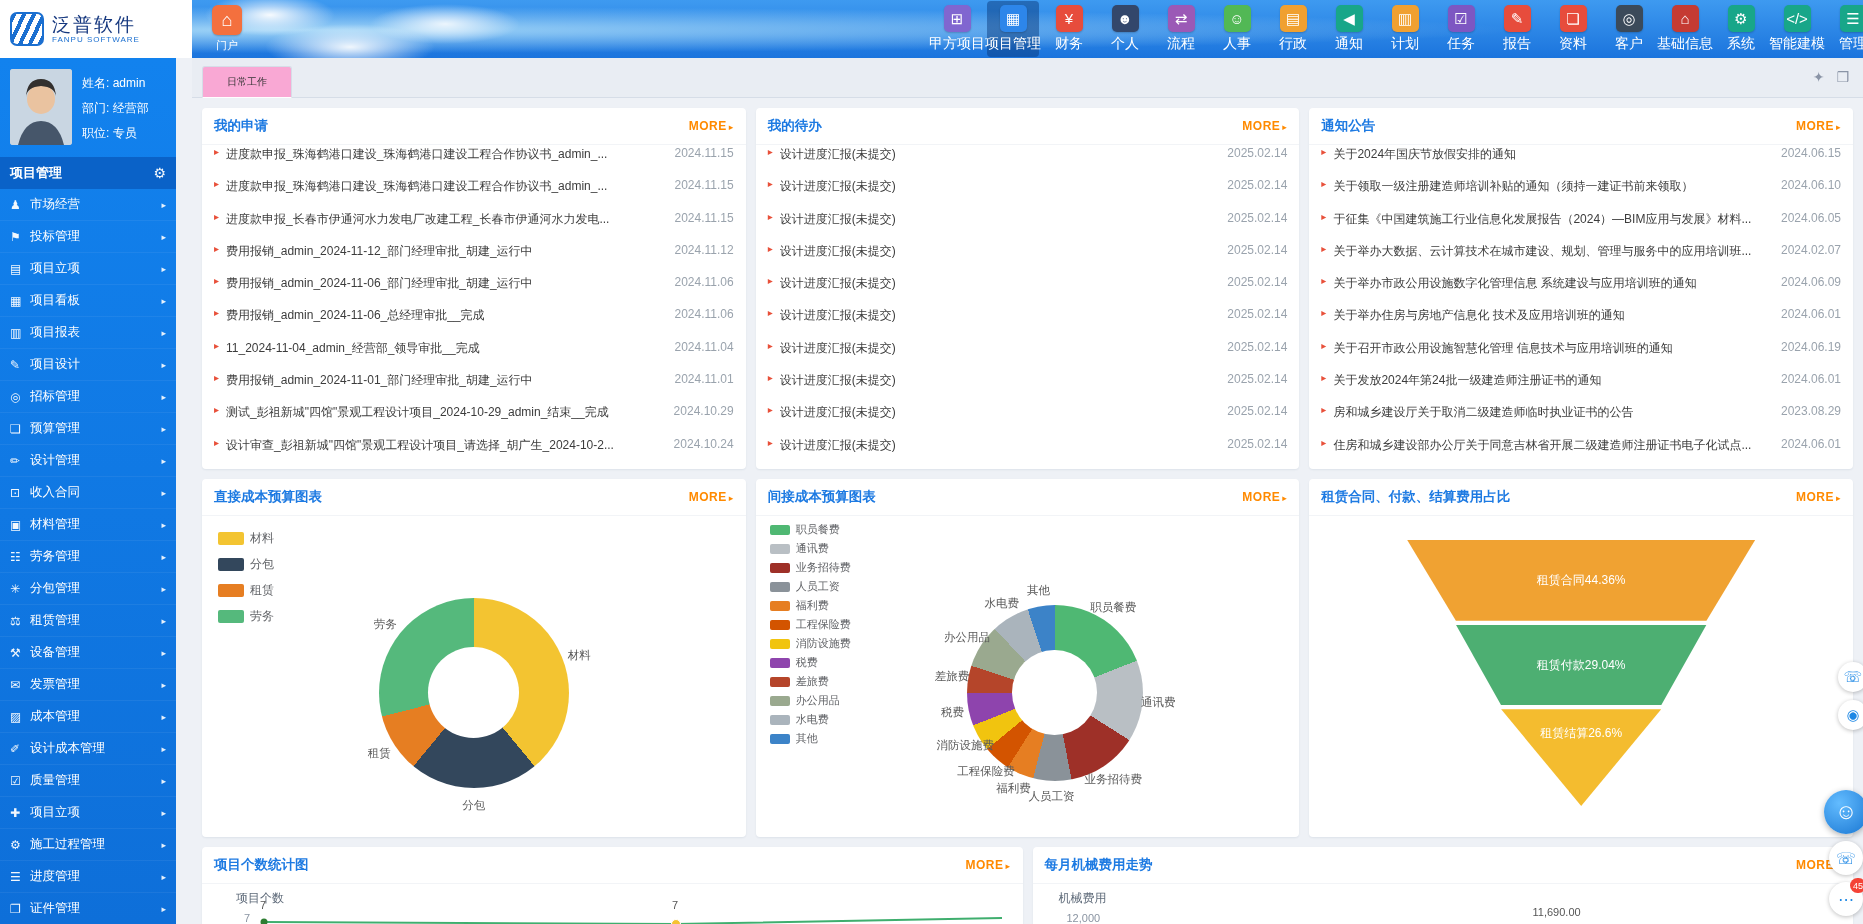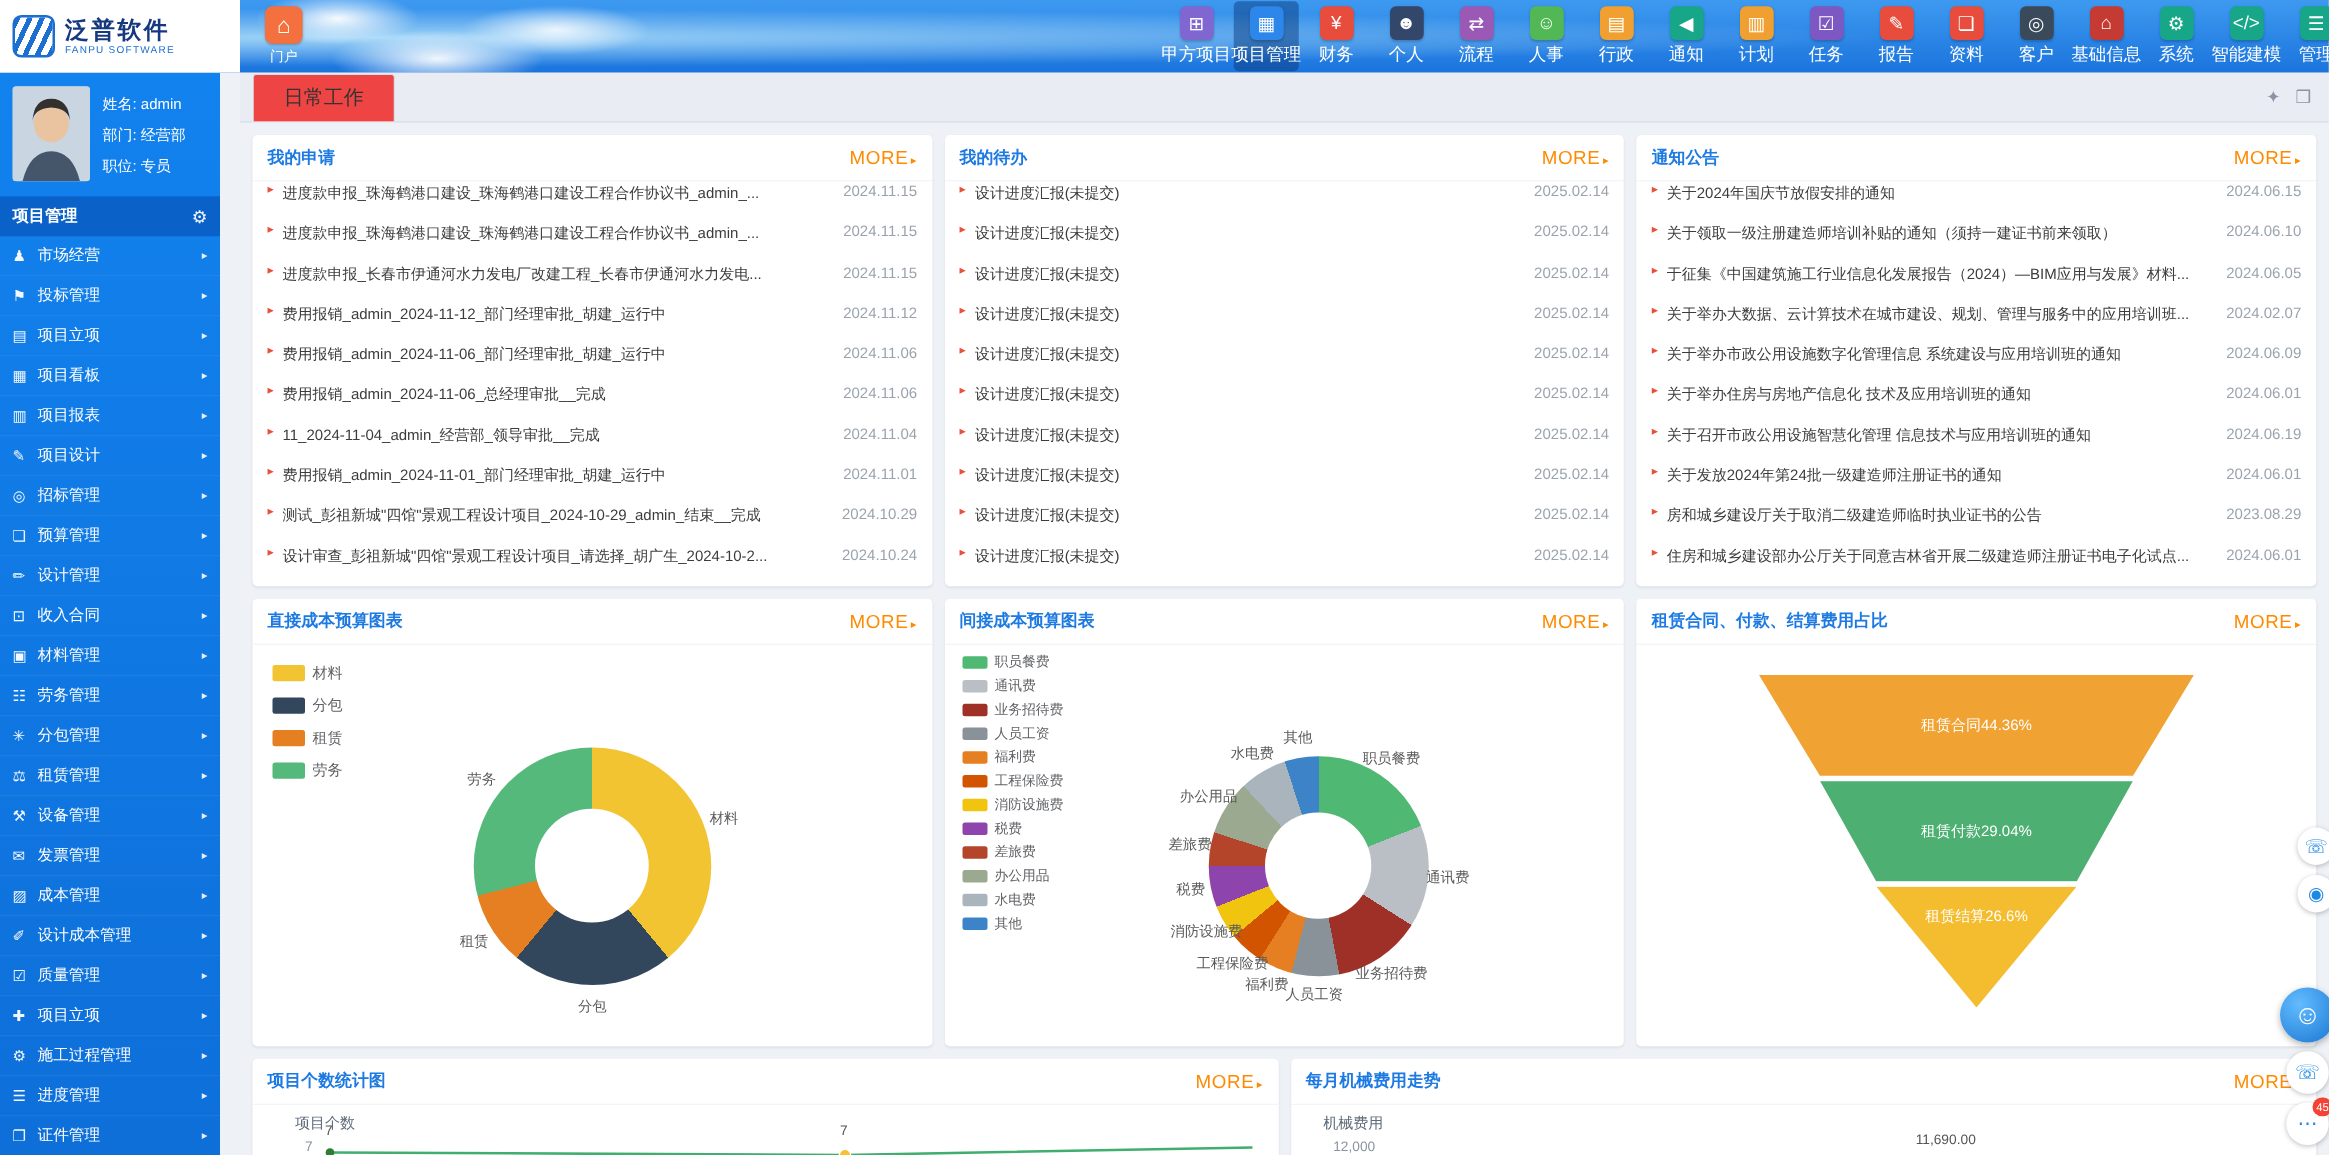--- a/index.html
+++ b/index.html
@@ -9,21 +9,21 @@
   .topbar{position:fixed;left:0;top:0;width:1863px;height:58px;z-index:20;display:flex;align-items:stretch;
     background:
       radial-gradient(closest-side, rgba(255,255,255,.95), rgba(255,255,255,0)) 205px -6px/130px 42px no-repeat,
       radial-gradient(closest-side, rgba(255,255,255,.92), rgba(255,255,255,0)) 265px 24px/170px 46px no-repeat,
       radial-gradient(closest-side, rgba(255,255,255,.85), rgba(255,255,255,0)) 370px 4px/150px 40px no-repeat,
       radial-gradient(ellipse at 300px 30px, #9fd4f7 0%, rgba(159,212,247,0) 55%) 0 0/100% 100% no-repeat,
       linear-gradient(180deg,#3e9af0,#1b74dd);}
   .logo-area{width:192px;flex:none;background:#fff;display:flex;align-items:center;gap:8px;padding:0 10px}
   .logo-mark{width:34px;height:34px;border-radius:7px;border:2px solid #1b6fd0;flex:none;
     background:repeating-linear-gradient(115deg,#1b6fd0 0 4px,#fff 4px 9px)}
-  .logo-cn{font-size:19px;font-weight:bold;color:#16387f;letter-spacing:2px;line-height:20px}
+  .logo-cn{font-size:19px;font-weight:normal;color:#16387f;letter-spacing:2px;line-height:20px}
   .logo-en{font-size:8px;color:#1b6fd0;letter-spacing:1px}
   .portal-area{width:70px;flex:none;display:flex;flex-direction:column;align-items:center;justify-content:center;gap:3px;cursor:pointer}
   .portal-tile{width:30px;height:30px;border-radius:6px;background:#f4703e;color:#fff;display:flex;align-items:center;justify-content:center;font-size:18px;box-shadow:0 1px 2px rgba(0,0,0,.25)}
   .portal-label{color:#fff;font-size:11px}
   .top-nav{margin-left:auto;margin-right:-16px;display:flex;align-items:center;column-gap:4px}
   .nav-item{width:52px;display:flex;flex-direction:column;align-items:center;gap:3px;padding:4px 1px;border-radius:4px;cursor:pointer}
   .nav-item.active{background:rgba(7,52,116,.45)}
   .nav-tile{width:27px;height:27px;border-radius:5px;color:#fff;display:flex;align-items:center;justify-content:center;font-size:15px;box-shadow:0 1px 2px rgba(0,0,0,.2)}
   .nav-label{color:#fff;font-size:14px;white-space:nowrap}
 
@@ -36,34 +36,34 @@
   .side-gear{font-size:14px;cursor:pointer;opacity:.95}
   .side-menu{list-style:none}
   .side-item{height:32px;display:flex;align-items:center;padding:0 10px;font-size:12.5px;cursor:pointer;border-bottom:1px solid rgba(255,255,255,.06)}
   .side-item .glyph{width:20px;font-size:12px;opacity:.95;flex:none}
   .side-item .lbl{flex:1;white-space:nowrap;overflow:hidden}
   .side-item::after{content:"▸";font-size:9px;opacity:.9}
 
   
   .content{position:absolute;left:192px;top:58px;right:0;bottom:0;overflow:hidden}
   .tabbar{height:40px;background:#e9edf3;border-bottom:1px solid #d6dde7;display:flex;align-items:flex-end;padding-left:10px;position:relative}
-  .tab{background:#ef4444;border:1px solid #d6dde7;border-bottom:1px solid #fff;margin-bottom:-1px;padding:8px 24px;font-size:16px;color:#333;border-radius:3px 3px 0 0;cursor:pointer}
+  .tab{background:#f9a8d4;border:1px solid #d6dde7;border-bottom:1px solid #fff;margin-bottom:-1px;padding:8px 24px;font-size:10px;color:#333;border-radius:3px 3px 0 0;cursor:pointer}
   .tab-tools{position:absolute;right:14px;top:11px;display:flex;gap:12px;color:#8a94a6;font-size:14px}
   .tab-tools span{cursor:pointer}
 
   .board{height:calc(100% - 40px);padding:10px;display:flex;flex-direction:column;gap:10px;overflow:hidden}
   .row{display:flex;gap:10px}
   .row .panel{flex:1;min-width:0}
   .row1 .panel{height:361px}
   .row2 .panel{height:358px}
   .row3 .panel{height:220px}
   .panel{background:#fff;border-radius:4px;box-shadow:0 1px 2px rgba(30,60,90,.08);position:relative;overflow:hidden}
   .panel-head{height:37px;display:flex;align-items:center;justify-content:space-between;padding:0 12px;border-bottom:1px solid #f2f4f7}
   .panel-title{color:#1d7ae2;font-size:13.5px;font-weight:bold}
-  .more{color:#ff8a00;font-size:15px;font-weight:normal;letter-spacing:.5px;cursor:pointer}
+  .more{color:#ff8a00;font-size:12px;font-weight:bold;letter-spacing:.5px;cursor:pointer}
   .more::after{content:"▸";margin-left:2px;font-size:9px}
 
   .plist{padding:1px 12px 0 12px}
   .plist .item{display:flex;height:32.3px;font-size:12px;color:#3c3c3c;cursor:pointer}
   .plist .item::before{content:"▸";color:#e8503a;font-size:10px;margin-right:7px;flex:none}
   .plist .txt{flex:1;overflow:hidden;text-overflow:ellipsis;white-space:nowrap}
   .plist .date{color:#9aa3ad;margin-left:10px;flex:none}
 
   .chart-body{position:absolute;top:37px;left:0;right:0;bottom:0}
   .legend{position:absolute;display:flex;flex-direction:column;z-index:2}

